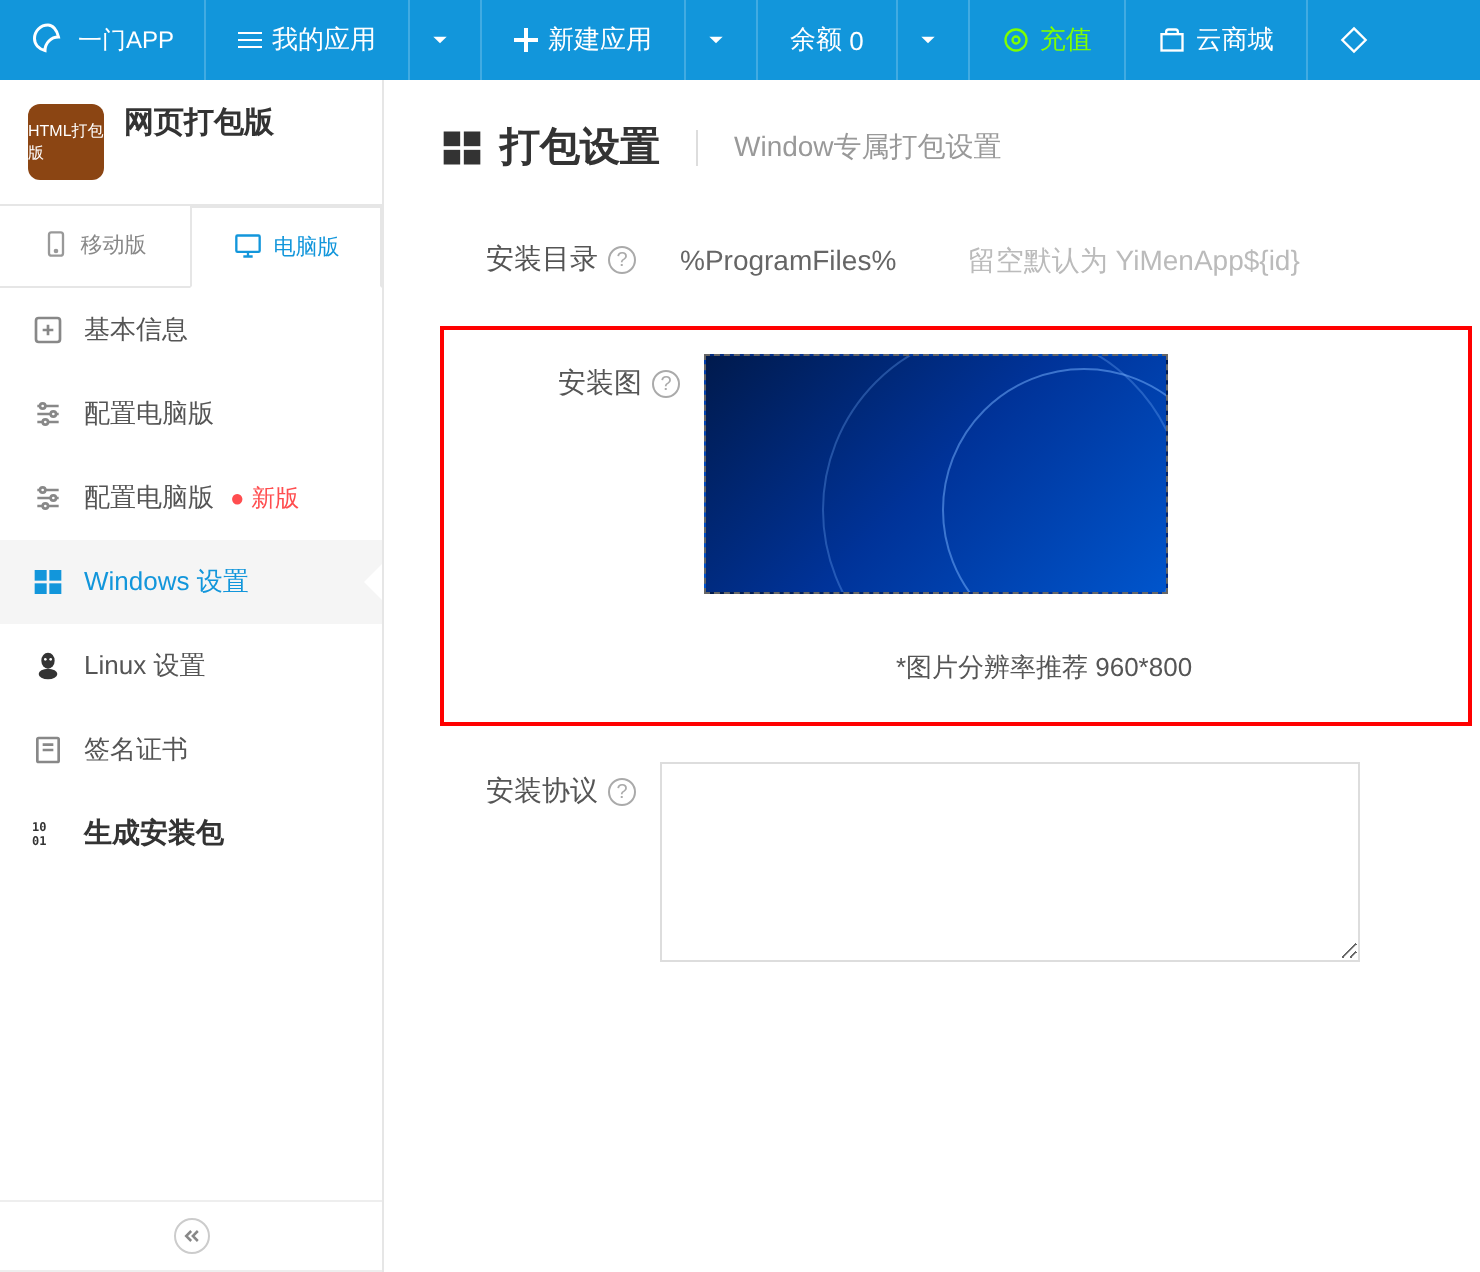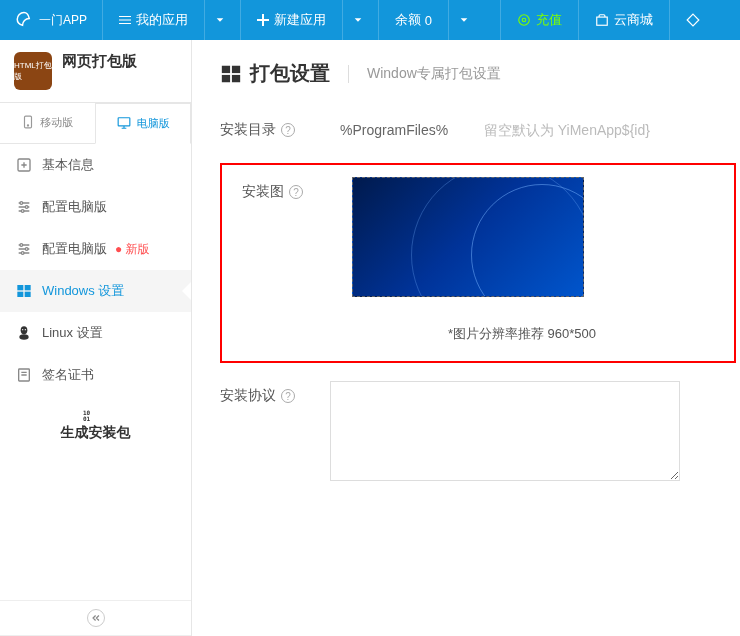--- a/index.html
+++ b/index.html
@@ -4,52 +4,52 @@
 <style>
 * { margin: 0; padding: 0; box-sizing: border-box; }
 body { font-family: "Microsoft YaHei", Arial, sans-serif; font-size: 14px; color: #333; background: #fff; width: 740px; height: 636px; overflow: hidden; }
 
 .topbar { background: #1296db; height: 40px; display: flex; align-items: center; color: #fff; }
 .topbar .logo { display: flex; align-items: center; padding: 0 15px; font-size: 12px; height: 100%; }
 .topbar .logo svg { margin-right: 6px; }
 .topbar .item { display: flex; align-items: center; padding: 16px 16px; height: 100%; border-left: 1px solid rgba(255,255,255,0.2); cursor: pointer; font-size: 13px; }
 .topbar .item.arrow-only { padding: 0 10px; }
 .topbar .item svg { margin-right: 5px; }
-.topbar .recharge { color: #7fff00; margin-left: 16px; }
+.topbar .recharge { color: #7fff00; }
 
 .layout { display: flex; height: 596px; }
 .sidebar { width: 192px; border-right: 1px solid #e6e6e6; background: #fff; display: flex; flex-direction: column; }
 .app-header { display: flex; align-items: flex-start; padding: 12px 14px; border-bottom: 1px solid #e6e6e6; }
 .app-icon { width: 38px; height: 38px; background: #8b4513; border-radius: 6px; display: flex; align-items: center; justify-content: center; color: #fff; font-size: 8px; margin-right: 10px; }
 .app-name { font-size: 15px; font-weight: bold; }
 
 .tabs { display: flex; border-bottom: 1px solid #e6e6e6; }
 .tab { flex: 1; text-align: center; padding: 12px 12px; cursor: pointer; display: flex; align-items: flex-start; justify-content: center; color: #888; font-size: 11px; }
 .tab svg { margin-right: 5px; }
 .tab.active { border: 1px solid #e6e6e6; border-bottom-color: #fff; margin-bottom: -1px; color: #1296db; background: #fff; }
 
 .menu { flex: 1; overflow-y: auto; }
 .menu-item { display: flex; align-items: center; padding: 12px 16px; cursor: pointer; color: #555; font-size: 13px; position: relative; }
 .menu-item svg { margin-right: 10px; flex-shrink: 0; }
 .menu-item.active { color: #1296db; background: #f5f5f5; }
 .menu-item.active::after { content: ''; position: absolute; right: -1px; top: 50%; transform: translateY(-50%); width: 0; height: 0; border-top: 10px solid transparent; border-bottom: 10px solid transparent; border-right: 10px solid #fff; }
 .menu-item .badge { color: #ff4d4f; margin-left: 8px; font-size: 12px; }
-.menu-item.bold-item { font-weight: bold; font-size: 14px; color: #333; flex-direction: column; }
+.menu-item.bold-item { font-weight: bold; font-size: 14px; color: #333; }
 
 .collapse-row { text-align: center; padding: 8px 0; border-top: 1px solid #eee; border-bottom: 1px solid #eee; }
 .collapse-btn { display: inline-flex; width: 18px; height: 18px; border: 1px solid #ccc; border-radius: 50%; align-items: center; justify-content: center; cursor: pointer; }
 
 .content { flex: 1; padding: 20px 0 20px 28px; overflow: hidden; }
 .title-row { display: flex; align-items: center; margin-bottom: 28px; }
 .title-row svg { margin-right: 8px; }
 .page-title { font-size: 20px; font-weight: bold; margin-right: 18px; }
 .page-sub { color: #999; font-size: 14px; border-left: 1px solid #ddd; padding-left: 18px; }
 
 .form-row { display: flex; align-items: flex-start; margin-bottom: 18px; }
-.form-label { width: 110px; text-align: right; padding-right: 12px; color: #555; font-size: 14px; padding-top: 6px; display: flex; align-items: center; }
+.form-label { width: 110px; text-align: right; padding-right: 12px; color: #555; font-size: 14px; padding-top: 6px; display: flex; align-items: center; justify-content: flex-end; }
 .help-icon { display: inline-flex; width: 14px; height: 14px; border: 1px solid #aaa; border-radius: 50%; align-items: center; justify-content: center; font-size: 10px; color: #aaa; margin-left: 5px; cursor: pointer; }
 .form-field { flex: 1; }
 .text-input { width: 100%; max-width: 350px; padding: 7px 10px; border: 1px solid #ddd; font-size: 14px; color: #0f766e; }
 .text-input::placeholder { color: #bbb; }
 .textarea-input { width: 100%; max-width: 350px; min-height: 100px; padding: 7px 10px; border: 1px solid #ddd; font-size: 14px; }
 
 .highlight-box { border: 2px solid #ff0000; padding: 12px 8px 8px 20px; margin-bottom: 18px; margin-right: 4px; }
 .highlight-box .form-row { margin-bottom: 10px; }
 .install-image-area { flex: 1; }
 .install-img { width: 232px; height: 120px; background: linear-gradient(135deg, #001a4d 0%, #003399 50%, #0055cc 100%); position: relative; border: 1px dashed #666; overflow: hidden; }
@@ -236,21 +236,21 @@
     </div>
 
     <div class="highlight-box">
       <div class="form-row">
         <div class="form-label">
           <span>安装图</span>
           <span class="help-icon">?</span>
         </div>
         <div class="install-image-area">
           <div class="install-img"></div>
-          <div class="img-hint">*图片分辨率推荐 960*500</div>
+          <div class="img-hint">*图片分辨率推荐 960*800</div>
         </div>
       </div>
     </div>
 
     <div class="form-row">
       <div class="form-label">
         <span>安装协议</span>
         <span class="help-icon">?</span>
       </div>
       <div class="form-field">

